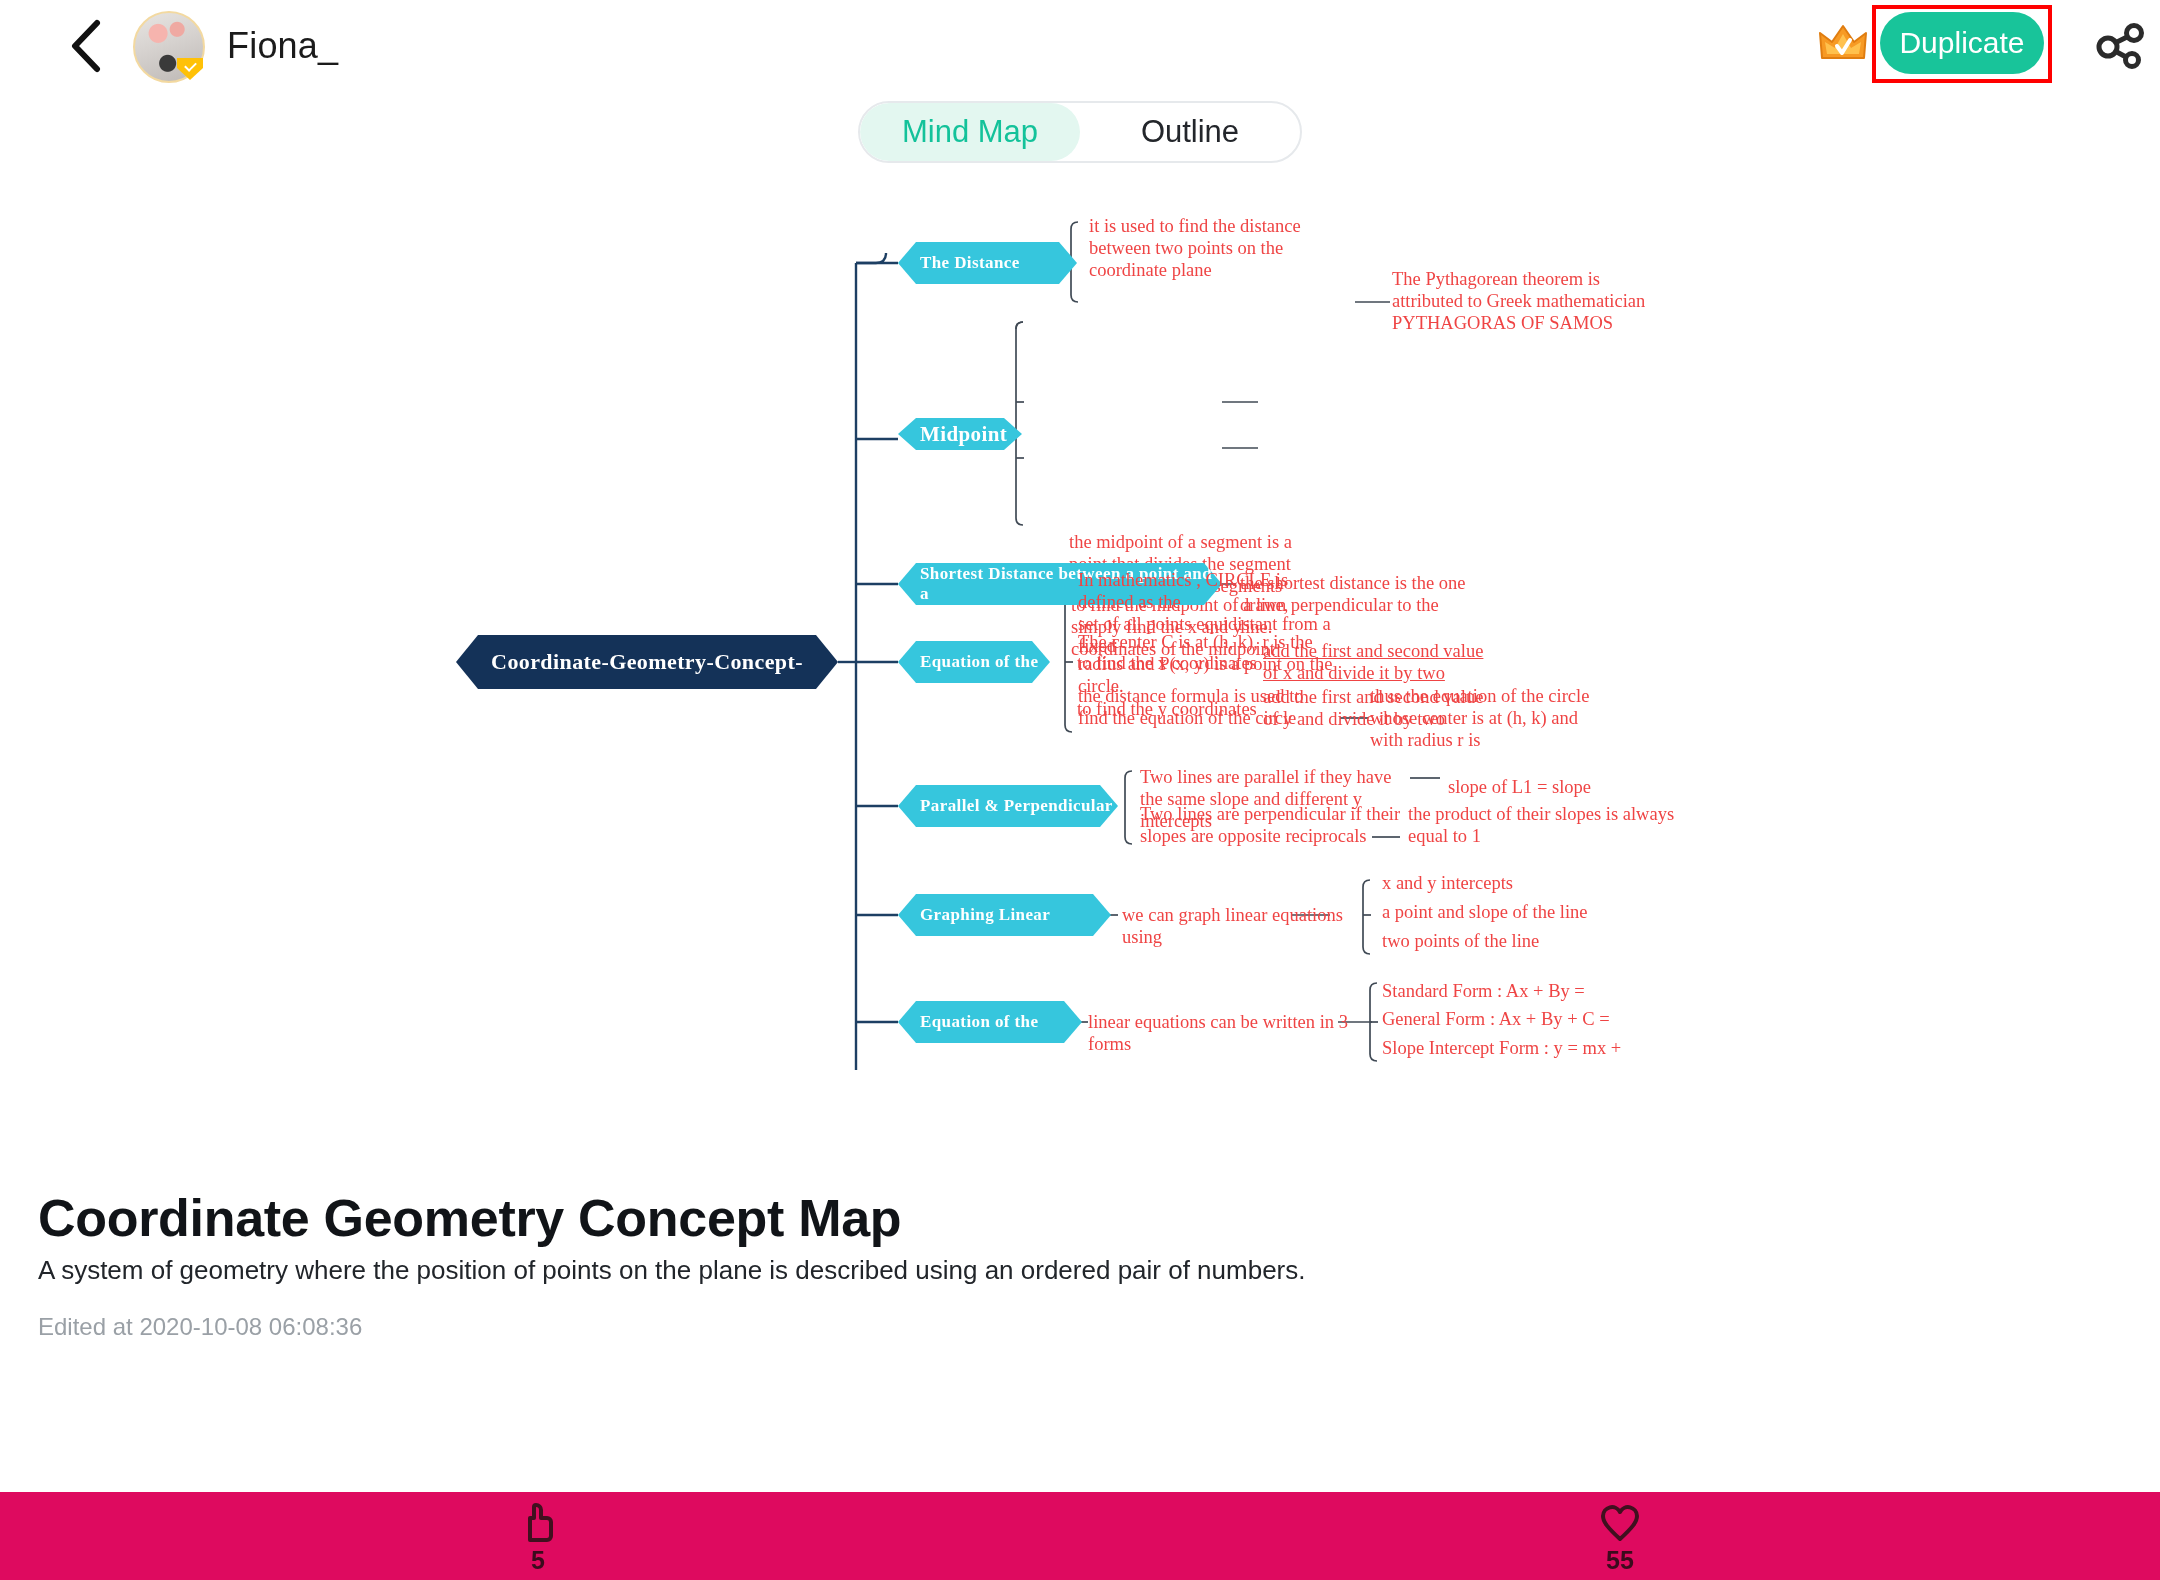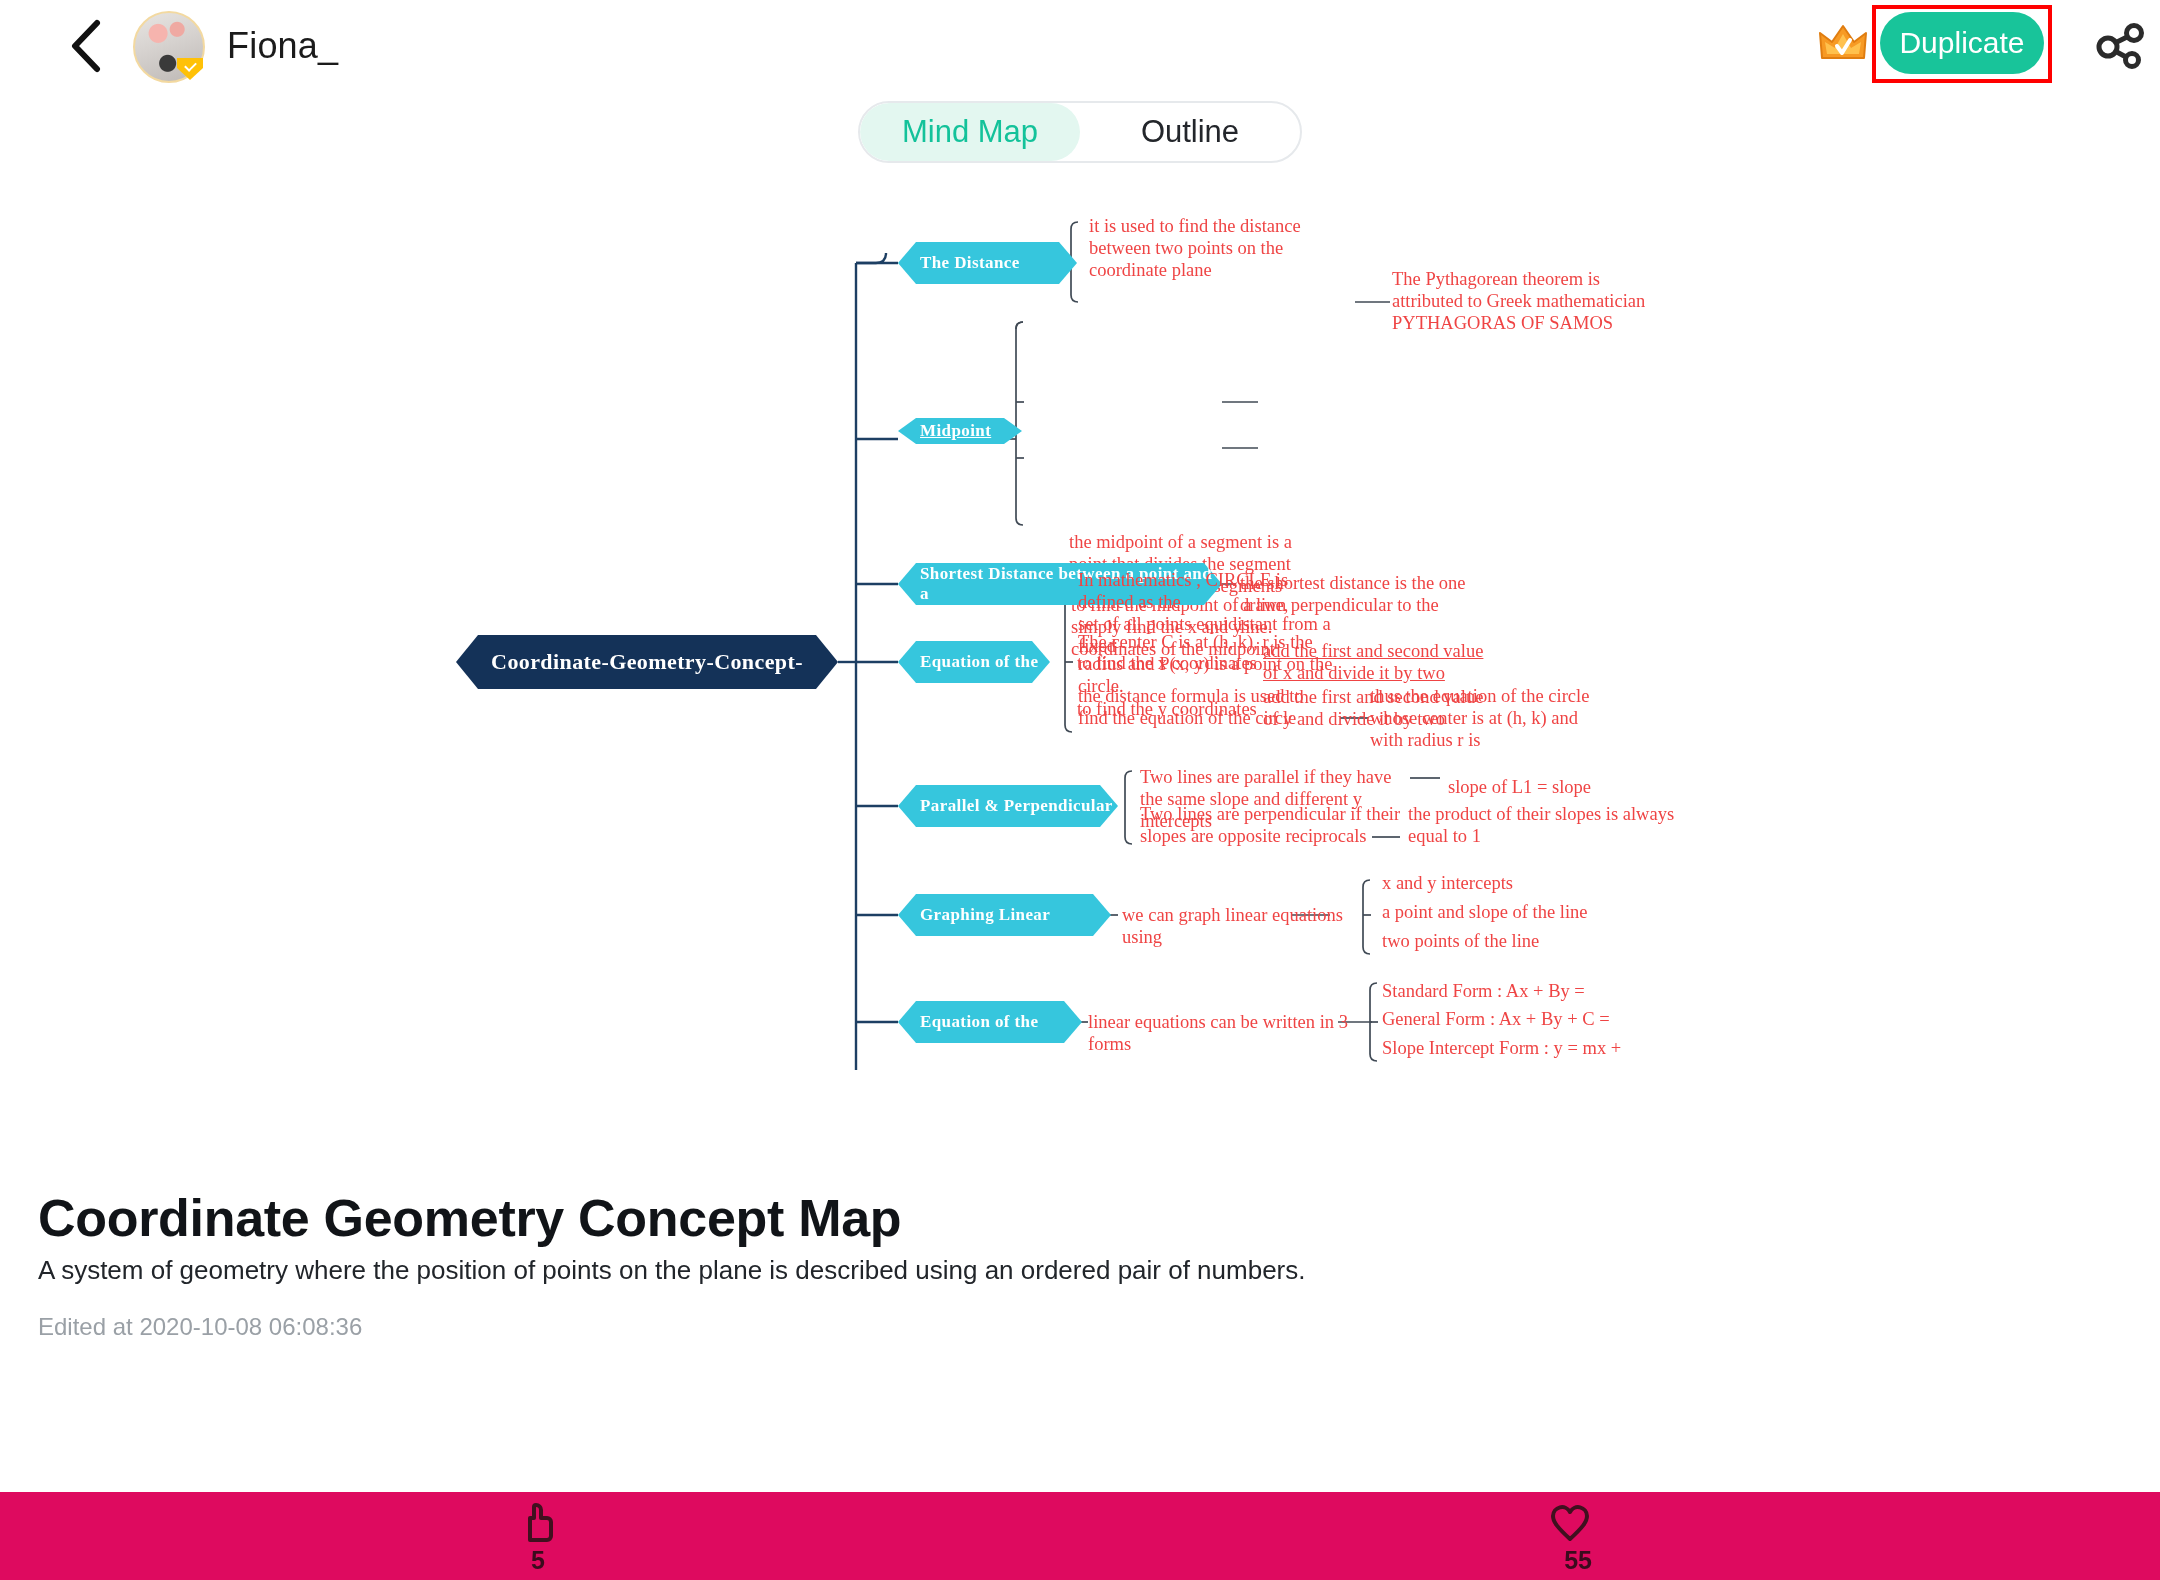--- a/index.html
+++ b/index.html
@@ -247,22 +247,22 @@
   </div>
 
   <div class="node" style="left:898px;top:52px;width:157px;height:42px;font-size:17px;padding-left:22px;
               clip-path:polygon(18px 0,calc(100% - 18px) 0,100% 50%,calc(100% - 18px) 100%,18px 100%,0 50%);">
     <span>The Distance</span>
   </div>
 
   <div class="txt" style="left:1089px;top:25px;width:262px;">it is used to find the distance between two points on the coordinate plane</div>
   <div class="txt" style="left:1392px;top:78px;width:268px;">The Pythagorean theorem is attributed to Greek mathematician PYTHAGORAS OF SAMOS</div>
 
-  <div class="node" style="left:898px;top:228px;width:102px;height:26px;font-size:17px;padding-left:22px;
-              clip-path:polygon(18px 0,calc(100% - 18px) 0,100% 50%,calc(100% - 18px) 100%,18px 100%,0 50%);text-decoration:underline;">
+  <div class="node" style="left:898px;top:228px;width:102px;height:32px;font-size:21px;padding-left:22px;
+              clip-path:polygon(18px 0,calc(100% - 18px) 0,100% 50%,calc(100% - 18px) 100%,18px 100%,0 50%);">
     <span>Midpoint</span>
   </div>
   <div class="txt" style="left:1069px;top:341px;width:248px;">the midpoint of a segment is a point that divides the segment into two congruent segments</div>
   <div class="txt" style="left:1071px;top:404px;width:254px;">to find the midpoint of a line, simply find the x  and y coordinates of the midpoint</div>
   <div class="txt" style="left:1077px;top:462px;width:220px;">to find the x coordinates</div>
   <div class="txt" style="left:1263px;top:450px;width:240px;text-decoration:underline;">add the first and second value of x and divide it by two</div>
   <div class="txt" style="left:1077px;top:508px;width:220px;">to find the y coordinates</div>
   <div class="txt" style="left:1263px;top:496px;width:240px;">add the first and second value of y and divide it by two</div>
 
   <div class="node" style="left:898px;top:373px;width:302px;height:42px;font-size:17px;padding-left:22px;
@@ -317,21 +317,21 @@
 
   <div class="bb-item" style="left:478px;">
     <span>
       <svg width="44" height="44" viewBox="0 0 44 44">
         <path d="M14 40 H31 a4 4 0 0 0 4 -4 V22 a4 4 0 0 0 -4 -4 H25 V10 a5 5 0 0 0 -5 -5 a2 2 0 0 0 -2 2 V18 H14 Z" fill="none" stroke="#40101f" stroke-width="4" stroke-linejoin="round"></path>
       </svg>
     </span>
     <span class="cnt">5</span>
   </div>
 
-  <div class="bb-item" style="left:1472px;align-items:flex-end;">
+  <div class="bb-item" style="left:1560px;">
     <span>
       <svg width="44" height="44" viewBox="0 0 44 44">
         <path d="M22 39 C10 28 5 22 5 16 a9 9 0 0 1 17 -4 a9 9 0 0 1 17 4 c0 6 -5 12 -17 23 Z" fill="none" stroke="#40101f" stroke-width="4" stroke-linejoin="round"></path>
       </svg>
     </span>
     <span class="cnt">55</span>
   </div>
 </div>
 
 </body></html>

